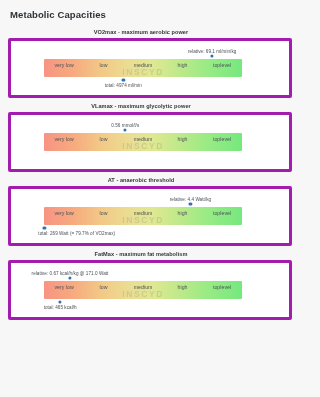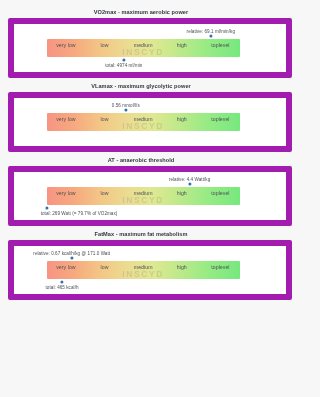--- a/index.html
+++ b/index.html
@@ -41,21 +41,21 @@
     font-weight: bold;
     color: #32373c;
     text-align: center;
     padding-right: 18px;
     margin-bottom: 3px;
     letter-spacing: 0.05px;
   }
 
   .card {
     background: #ffffff;
-    border: 6px solid #a21caf;
+    border: 3px solid #a21caf;
     border-radius: 2px;
     position: relative;
     height: 60px;
     overflow: visible;
   }
 
   
   .gauge-wrap {
     position: absolute;
     left: 12%;
@@ -133,20 +133,21 @@
 
   .marker-label.above { transform: translate(-50%, -100%); }
   .marker-label.below { transform: translate(-50%, 0); }
   .marker-label.below-left { transform: translate(-6px, 0); }
 </style>
 </head>
 <body>
 
 <div class="page">
 
+  <div class="page-title">Metabolic Capacities</div>
 
   <div class="charts">
       <div class="chart-block">
         <div class="chart-title">VO2max - maximum aerobic power</div>
         <div class="card">
           <div class="gauge-wrap">
             <div class="gauge-bar"></div>
             <div class="zone-labels">
               <div class="zone">very low</div>
               <div class="zone">low</div>

